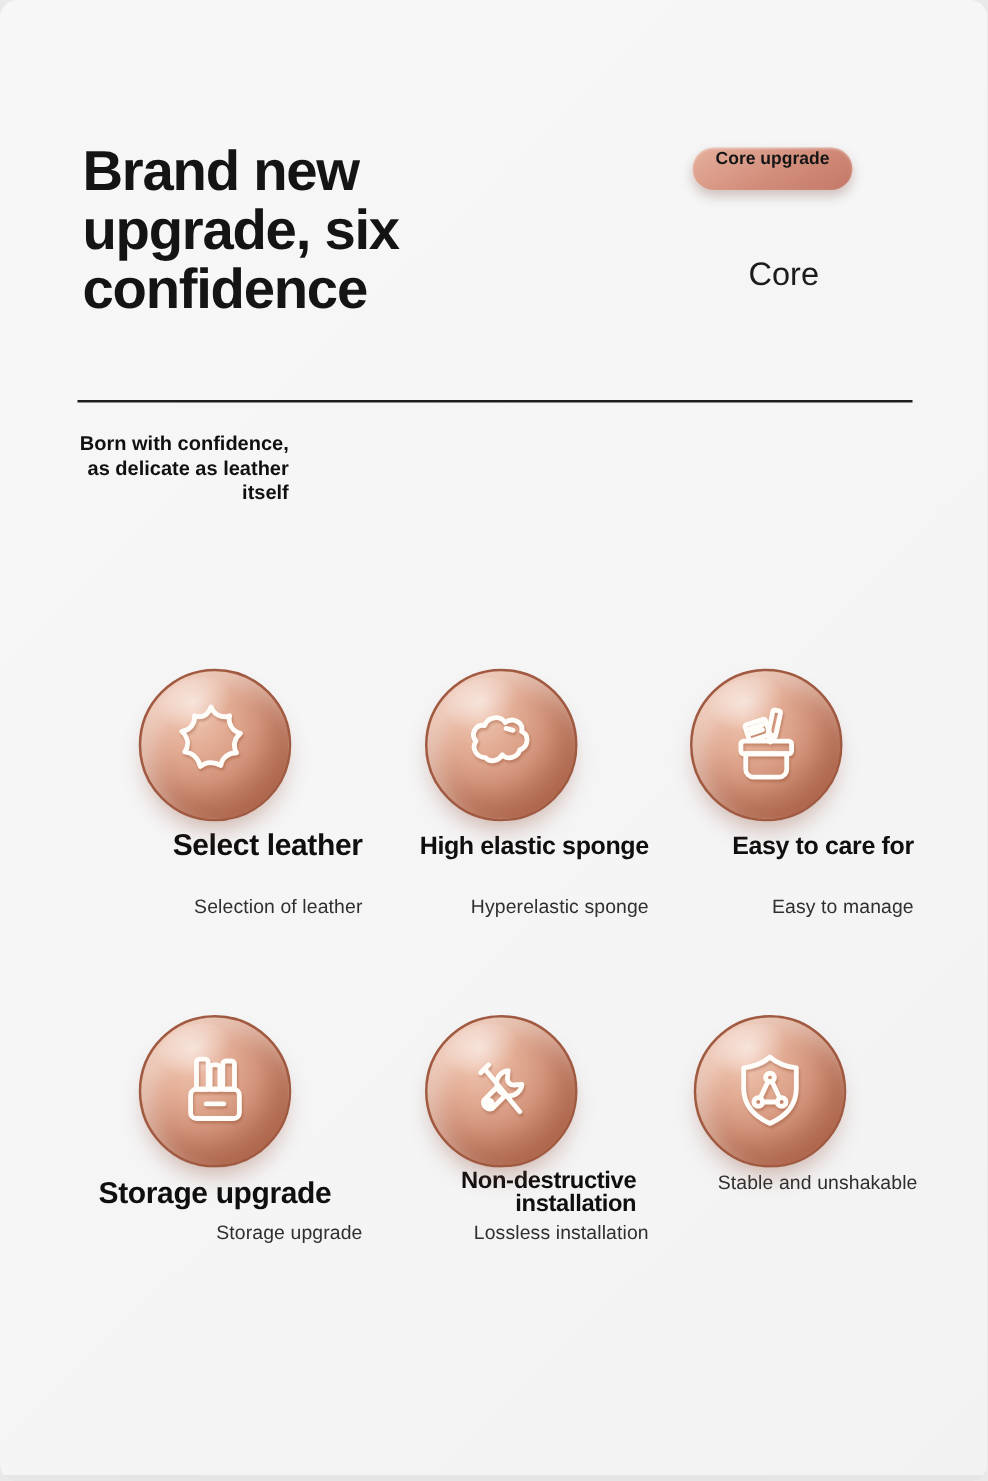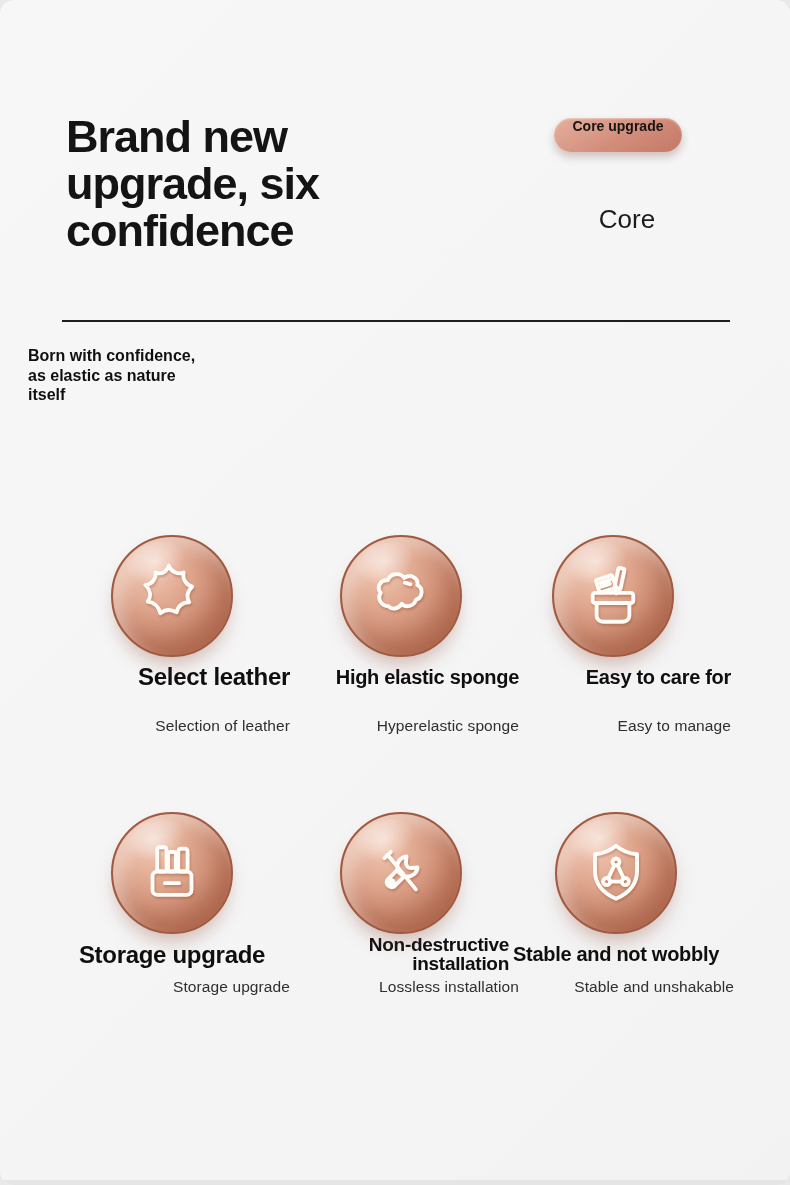--- a/index.html
+++ b/index.html
@@ -33,21 +33,21 @@
     position:absolute;left:567px;top:204px;width:120px;
     text-align:center;font-size:26px;font-weight:400;color:#1c1c1c;
   }
   .divider{
     position:absolute;left:62px;top:320px;width:668px;height:2px;
     background:#1e1e1e;
   }
   
   .tagline{
     position:absolute;left:28px;top:346px;width:203px;
-    font-size:16px;line-height:19.5px;
+    text-align:right;font-size:16px;line-height:19.5px;
     font-weight:700;color:#101010;
   }
   
   .cell{position:absolute;width:236px;text-align:right;}
   .cell.r1{top:535px;}
   .cell.r2{top:812px;}
   .cell.c1{left:54px;}
   .cell.c2{left:283px;}
   .cell.r1.c3{left:495px;}
   .cell.r2.c3{left:498px;}
@@ -110,21 +110,21 @@
   <div class="badge">
     <span>Core upgrade</span>
   </div>
 
   <div class="core-label">Core</div>
 
   <div class="divider"></div>
 
   <div class="tagline">
     <div>Born with confidence,</div>
-    <div>as elastic as nature</div>
+    <div>as delicate as leather</div>
     <div>itself</div>
   </div>
 
   <div class="cell r1 c1">
     <div class="sphere">
       <svg viewBox="0 0 100 100">
         <path d="M46,11 C49,19 57,23 65,20 C63,28 68,36 76,38 C70,43 68,51 72,58
                  C64,58 57,63 56,71 C49,67 41,67 35,72 C33,64 27,58 19,57
                  C24,50 22,42 16,36 C24,35 30,28 29,20 C37,23 43,19 46,11 Z"></path>
       </svg>
@@ -199,18 +199,17 @@
     <div class="sphere">
       <svg viewBox="0 0 100 100">
         <path d="M50,15 C57,21 67,25 77,26 L77,47 C77,64 66,76 50,83
                  C34,76 23,64 23,47 L23,26 C33,25 43,21 50,15 Z"></path>
         <path d="M48,40 L40,57 M52,40 L60,57 M42.5,61 L57.5,61"></path>
         <circle cx="50" cy="36" r="4.5"></circle>
         <circle cx="38" cy="61" r="4.5"></circle>
         <circle cx="62" cy="61" r="4.5"></circle>
       </svg>
     </div>
-    <div class="feat-title">Stable and not wobbly</div>
     <div class="feat-sub">Stable and unshakable</div>
   </div>
 
   <div class="bottom-band"></div>
 </div>
 
 </body></html>

